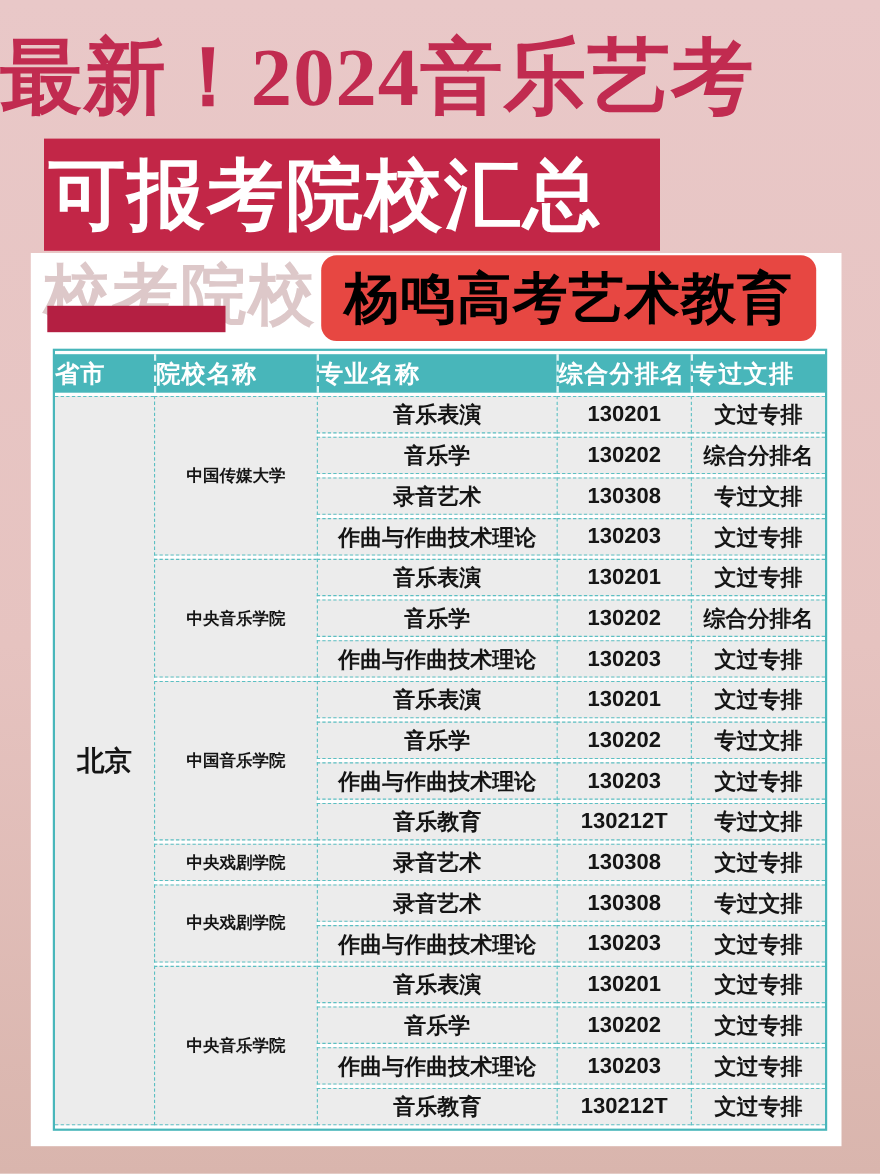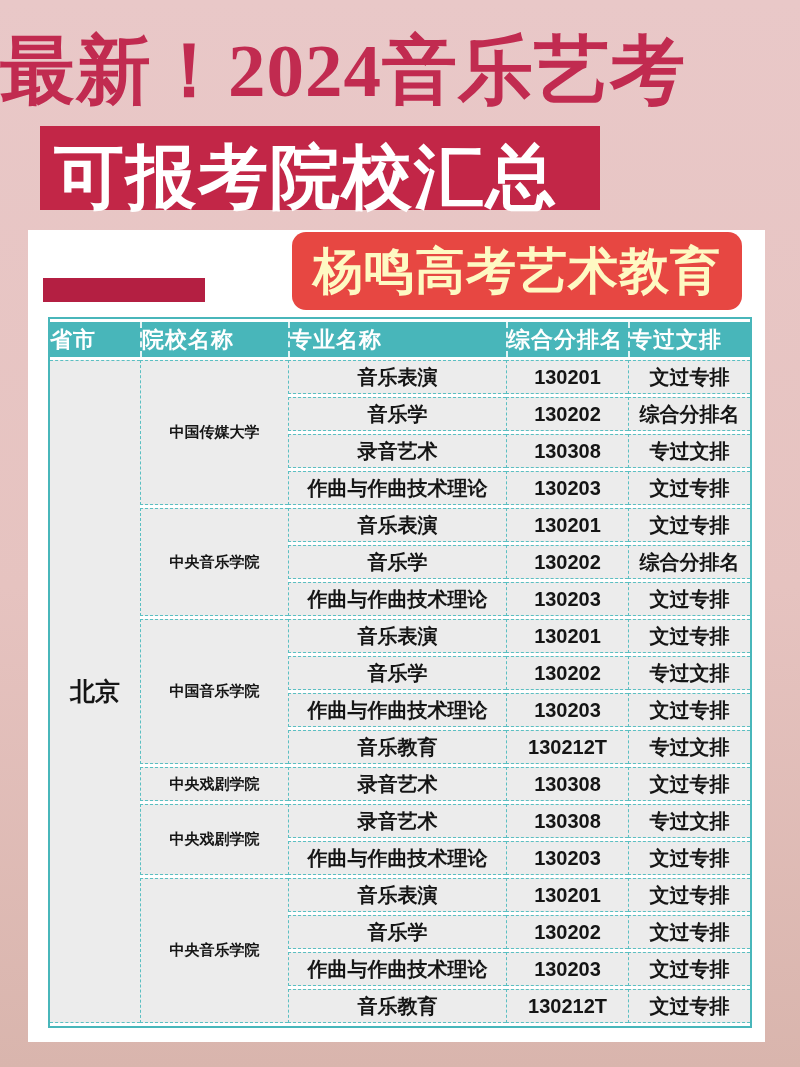--- a/index.html
+++ b/index.html
@@ -10,42 +10,42 @@
     overflow:hidden; position:relative;
   }
   .main-title {
     position:absolute; top:30px; left:0; width:800px;
     text-align:left;
     font-family:"Liberation Serif","DejaVu Serif",serif;
     font-weight:bold; font-size:75px; line-height:1.1;
     color:#c12b50; letter-spacing:1px; white-space:nowrap;
   }
   .subtitle-banner {
-    position:absolute; left:40px; top:126px; width:560px; height:84px;
+    position:absolute; left:40px; top:126px; width:560px; height:102px;
     background:#c22647; color:#ffffff;
     font-weight:bold; font-size:70px; line-height:102px;
-    padding-left:14px; letter-spacing:2px; white-space:nowrap;
+    padding-left:4px; letter-spacing:2px; white-space:nowrap;
   }
   .content-panel {
     position:absolute; left:28px; top:230px; width:737px; height:812px;
     background:#ffffff;
   }
   .watermark-text {
     position:absolute; left:12px; top:8px; z-index:1;
     font-weight:bold; font-size:60px; line-height:1;
     color:#ddc8c9; letter-spacing:2px; white-space:nowrap;
   }
   .watermark-bar {
     position:absolute; left:15px; top:48px; width:162px; height:24px;
     background:#b41f42; z-index:2;
   }
   .brand-badge {
     position:absolute; left:264px; top:2px; width:450px; height:78px;
     background:#e74742; border-radius:14px; z-index:3;
-    color:#fef9c3; font-weight:bold; font-size:50px;
+    color:#000000; font-weight:bold; font-size:50px;
     display:flex; align-items:center; justify-content:center;
     letter-spacing:1px; white-space:nowrap;
   }
   table.schools {
     position:absolute; left:20px; top:87px;
     width:704px; table-layout:fixed;
     border-collapse:separate; border-spacing:0 3px;
     background:#ffffff; border:2px solid #48b6ba;
   }
   .schools th {
@@ -72,20 +72,21 @@
 
 <div class="poster">
 
   <h1 class="main-title">最新！2024音乐艺考</h1>
 
   <div class="subtitle-banner">
     <span>可报考院校汇总</span>
   </div>
 
   <div class="content-panel">
+    <span class="watermark-text">校考院校</span>
     <span class="watermark-bar"></span>
     <div class="brand-badge">杨鸣高考艺术教育</div>
 
     <table class="schools">
       <colgroup>
         <col style="width:90px">
           <col style="width:148px">
           <col style="width:218px">
         <col style="width:122px">
           <col style="width:122px">

